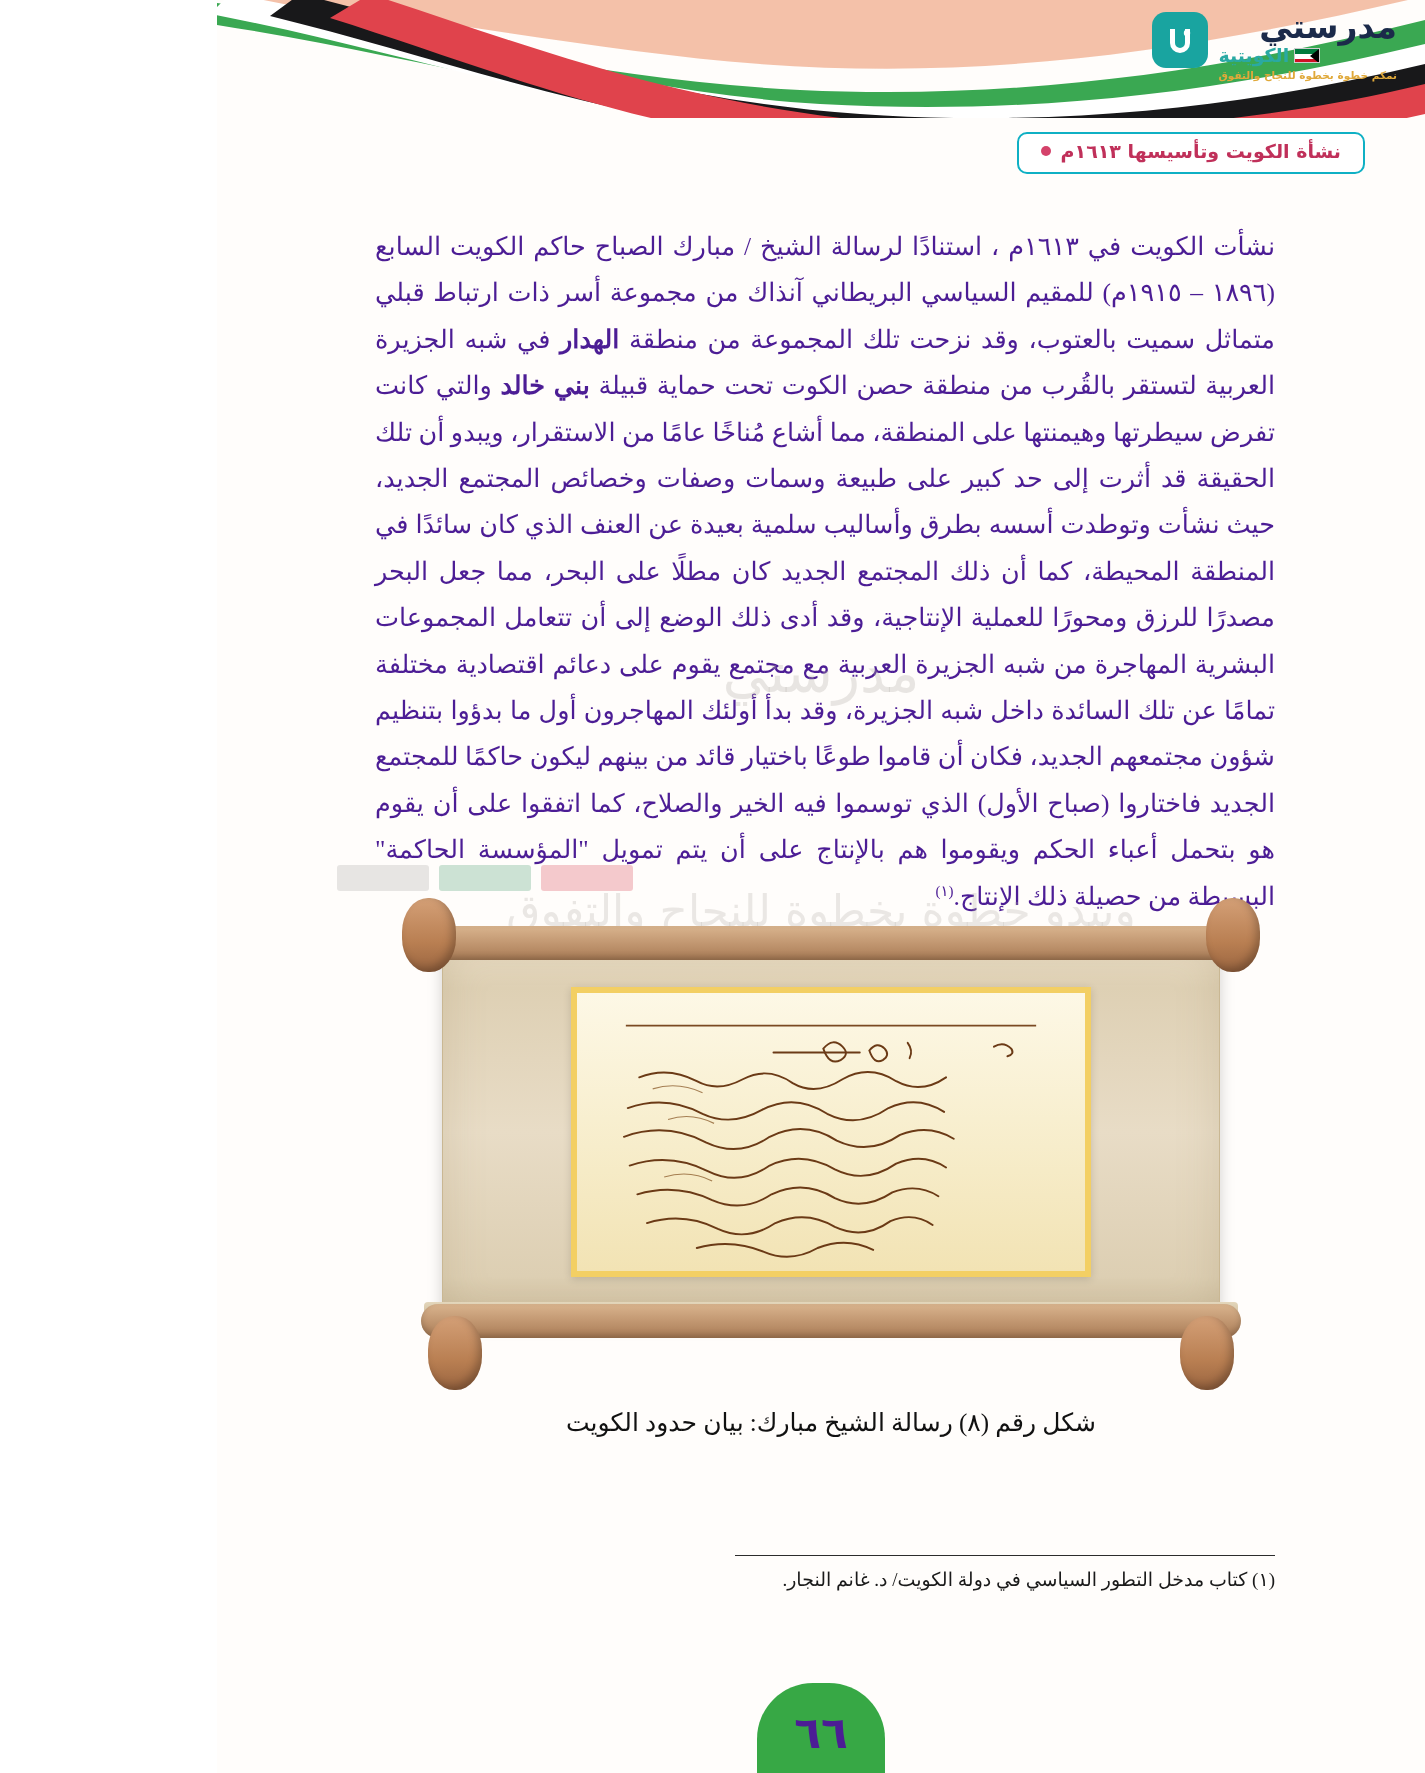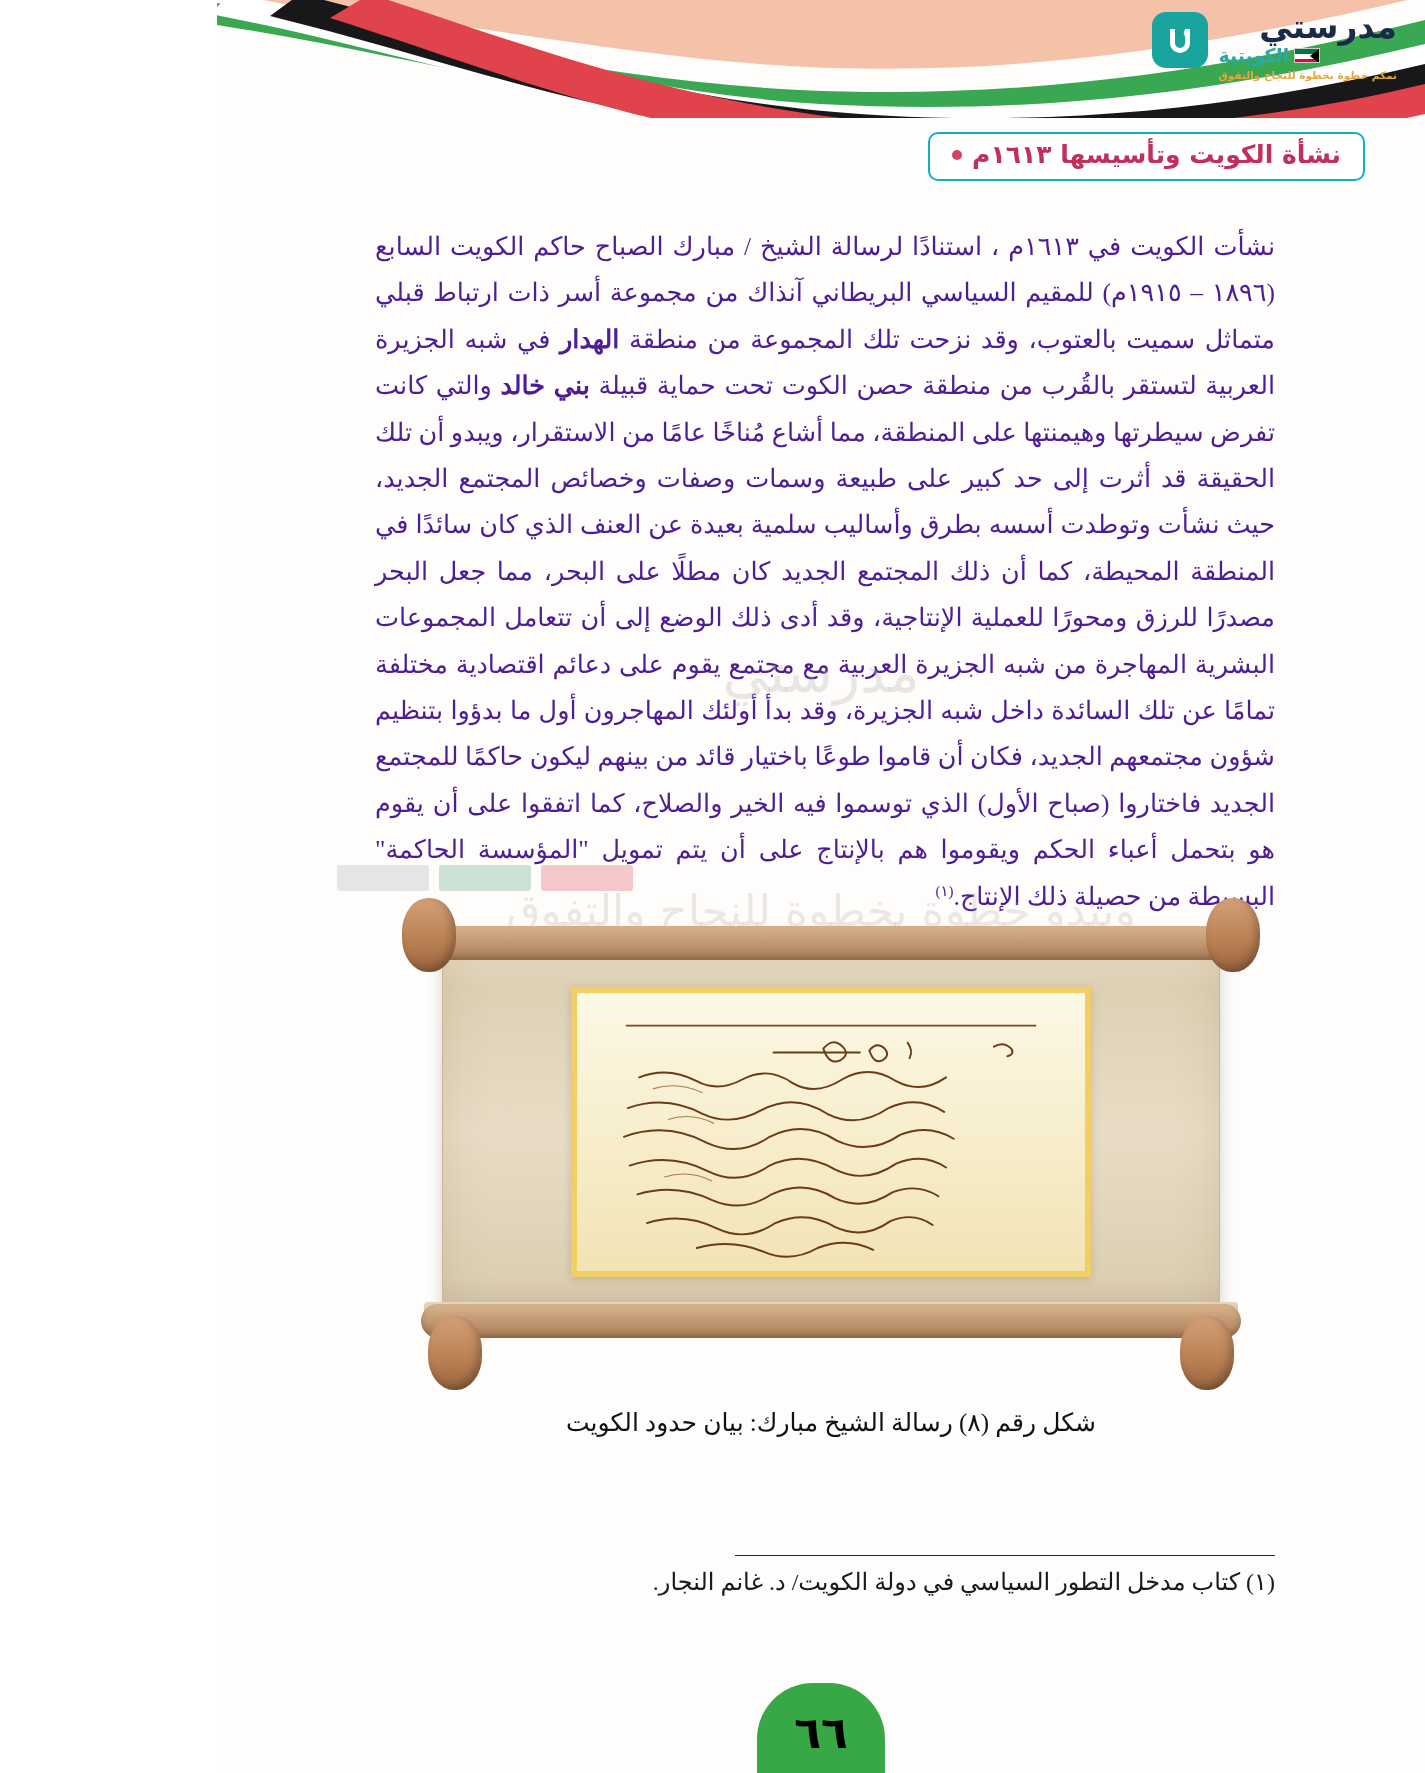--- a/index.html
+++ b/index.html
@@ -92,21 +92,21 @@
     background: #ffffff;
     display: flex; flex-direction: row; align-items: center; gap: 10px;
   }
   .heading-bullet {
     width: 10px; height: 10px; border-radius: 50%;
     background: #d4426a; display: inline-block;
     order: 2;
   }
   .heading-text {
     font-family: "DejaVu Sans", sans-serif;
-    font-size: 25px; font-weight: bold; color: #c0305a;
+    font-size: 19px; font-weight: bold; color: #c0305a;
     order: 1;
     white-space: nowrap;
   }
 
   
   .body-text {
     position: absolute;
     top: 196px;
     right: 150px;
     left: 158px;
@@ -216,37 +216,37 @@
   
   .footnote-rule {
     position: absolute;
     top: 1555px; right: 150px;
     width: 540px; height: 1px; background: #2c2c2c;
   }
   .footnote {
     position: absolute;
     top: 1568px; right: 150px; left: 150px;
     text-align: right;
-    font-size: 24px; color: #1a1a1a;
+    font-size: 19px; color: #1a1a1a;
     font-family: "Liberation Serif","DejaVu Serif",serif;
   }
 
   
   .page-num {
     position: absolute;
     bottom: -28px; left: 50%;
     transform: translateX(-50%);
     width: 128px; height: 118px;
     border-radius: 56px 56px 0 0;
     background: #37a845;
     display: flex; align-items: flex-start; justify-content: center;
   }
   .page-num span {
     font-family: "DejaVu Sans", sans-serif;
-    font-size: 44px; font-weight: bold; color: #000000;
+    font-size: 44px; font-weight: bold; color: #4c1d95;
     margin-top: 24px;
     letter-spacing: 2px;
   }
 </style>
 </head>
 <body>
 
 <div class="page">
 
   <div class="ribbon-wrap">

